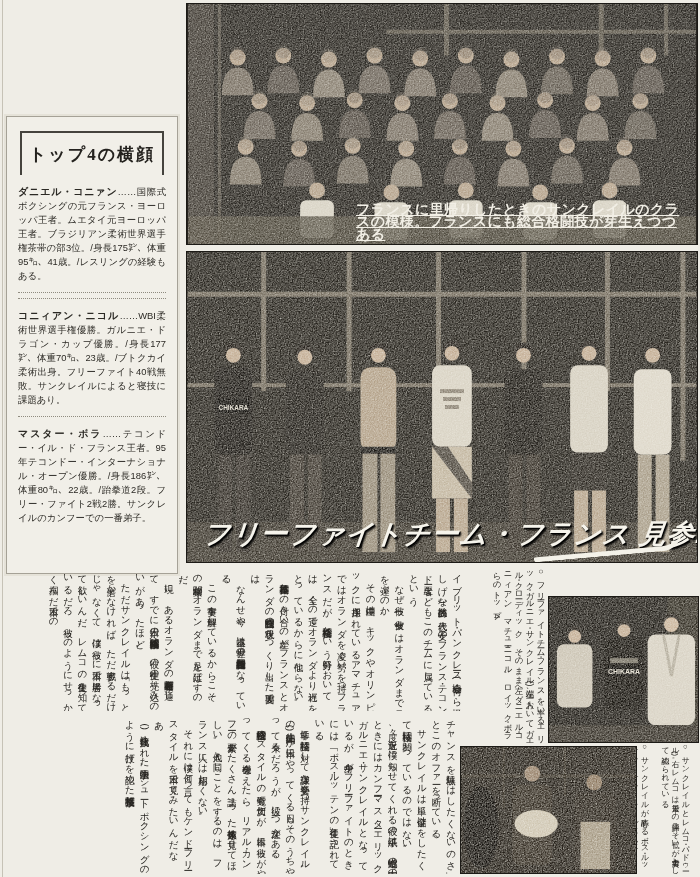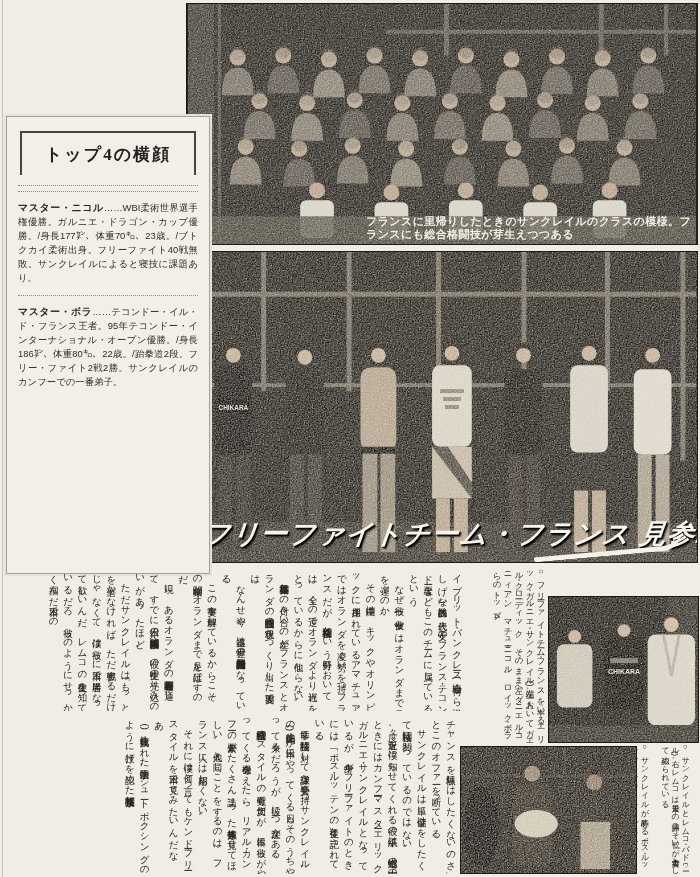--- a/index.html
+++ b/index.html
@@ -7,29 +7,29 @@
         font-family:"Liberation Sans","DejaVu Sans",sans-serif;color:#262420;}
   .page::before{content:"";position:absolute;left:2px;top:0;width:1px;height:100%;background:#c6c2b6;}
 
   .photo{position:absolute;border:1px solid #1c1a16;box-sizing:border-box;background:#26231e;overflow:hidden;}
   .photo svg{display:block;width:100%;height:100%;}
   .photo-top{left:186px;top:3px;width:512px;height:242px;}
   .photo-mid{left:186px;top:251px;width:512px;height:312px;}
   .photo-a{left:548px;top:596px;width:151px;height:147px;}
   .photo-b{left:460px;top:746px;width:177px;height:128px;}
 
-  .top-cap{position:absolute;right:5px;bottom:4px;width:326px;font-size:11px;font-weight:bold;
-           color:#f2efe6;line-height:12.5px;letter-spacing:.4px;}
+  .top-cap{position:absolute;right:15px;bottom:4px;width:326px;font-size:14px;font-weight:bold;
+           color:#f2efe6;line-height:12.5px;letter-spacing:.4px;text-decoration:underline;}
   .headline{position:absolute;left:16px;bottom:10px;font-size:27px;font-weight:bold;font-style:italic;
             color:#f6f4ec;letter-spacing:1px;white-space:nowrap;transform:skewX(-6deg);
             text-shadow:1px 1px 0 #000,2px 2px 2px #000;}
   .swoosh{position:absolute;right:14px;bottom:6px;width:150px;height:16px;
           border-bottom:5px solid #f3f1e8;border-radius:0 0 130px 18px;transform:rotate(-5deg);}
 
-  .sidebar{position:absolute;left:6px;top:116px;width:204px;height:458px;box-sizing:border-box;
+  .sidebar{position:absolute;left:6px;top:116px;width:172px;height:458px;box-sizing:border-box;
            border:1px solid #a5a196;box-shadow:0 0 0 2px #e5e2d8;background:#f1efe8;
            padding:12px 11px 18px;overflow:hidden;}
   .sb-title{border-top:2px solid #45433d;border-left:2px solid #45433d;border-right:2px solid #45433d;
             height:42px;margin:2px 2px 10px;display:flex;align-items:center;justify-content:center;
             font-family:"Liberation Serif","DejaVu Serif",serif;font-size:17px;font-weight:bold;
             letter-spacing:2px;color:#24221e;}
   .profile{font-size:9.4px;line-height:14px;color:#2c2a25;text-align:justify;}
   .profile b{font-size:10px;letter-spacing:.3px;}
   .psep{border-top:1px dotted #8f8b7f;margin:5px 0;}
 
@@ -184,23 +184,24 @@
       <rect x="453" y="204" width="14" height="98" fill="#a99e8a"></rect>
         <rect x="471" y="204" width="14" height="98" fill="#a99e8a"></rect>
       <rect width="512" height="312" filter="url(#grain)" opacity=".8"></rect>
     </svg>
     <div class="headline">フリーファイトチーム・フランス 見参!!</div>
     <div class="swoosh"></div>
   </div>
 
   <div class="sidebar">
     <div class="sb-title">トップ4の横顔</div>
+    <p class="profile"><b>ダニエル・コニァン</b><span>……国際式ボクシングの元フランス・ヨーロッパ王者。ムエタイ元ヨーロッパ王者。ブラジリアン柔術世界選手権茶帯の部3位。/身長175㌢、体重95㌔、41歳。/レスリングの経験もある。</span></p>
     <div class="psep"></div>
     <div class="psep"></div>
-    <p class="profile"><b>マスター・ニコル</b><span>……WBI柔術世界選手権優勝。ガルニエ・ドラゴン・カップ優勝。/身長177㌢、体重70㌔、23歳。/ブトクカイ柔術出身。フリーファイト40戦無敗。サンクレイルによると寝技に課題あり。</span></p>
+    <p class="profile"><b>コニィアン・ニコル</b><span>……WBI柔術世界選手権優勝。ガルニエ・ドラゴン・カップ優勝。/身長177㌢、体重70㌔、23歳。/ブトクカイ柔術出身。フリーファイト40戦無敗。サンクレイルによると寝技に課題あり。</span></p>
     <div class="psep"></div>
     <p class="profile"><b>マスター・ボラ</b><span>……テコンドー・イル・ド・フランス王者。95年テコンドー・インターナショナル・オープン優勝。/身長186㌢、体重80㌔、22歳。/跆拳道2段。フリー・ファイト2戦2勝。サンクレイルのカンフーでの一番弟子。</span></p>
 
   </div>
 
   <div class="vtext cap-team">○フリーファイトチーム・フランスを率いるエリック・ガルニエ・サンクレイル(左端)、一人おいてガエル・クローディック、そのまま左へダニエル・コニィアン、マチュー・ニコル、ロイック・ボラらのトップ4</div>
 
   <div class="photo photo-a">
     <svg viewBox="0 0 151 147">
       <rect width="151" height="147" fill="#221f1a"></rect>

